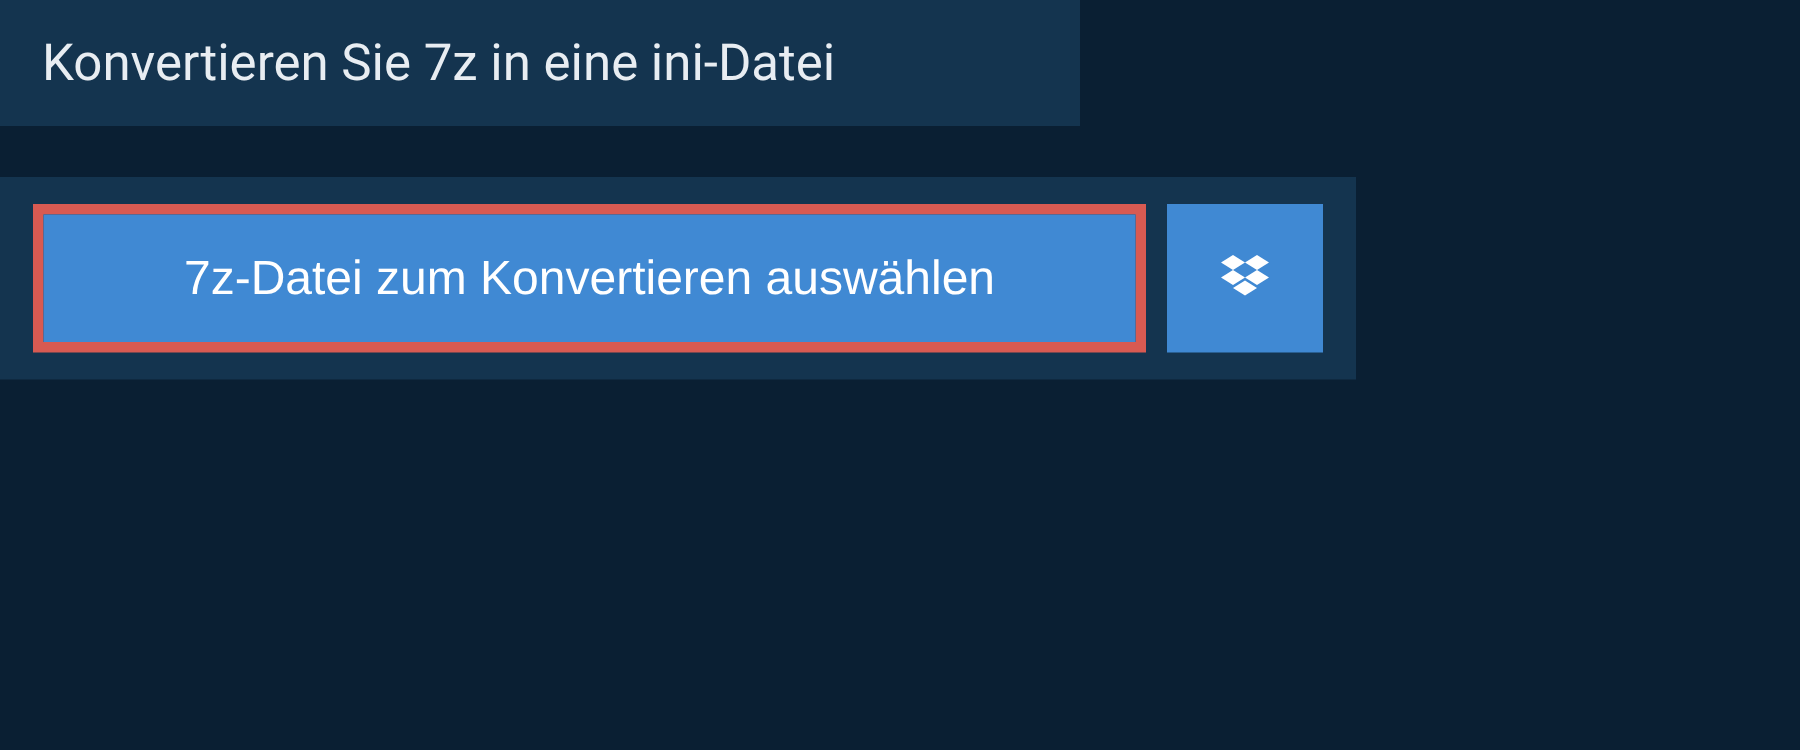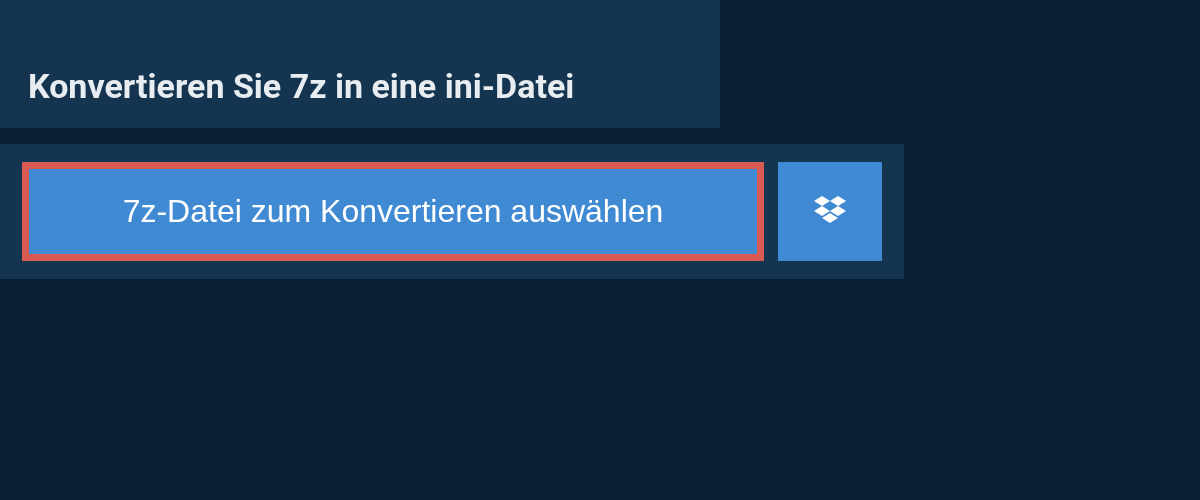--- a/index.html
+++ b/index.html
@@ -15,26 +15,25 @@
       overflow: hidden;
     }
     .title-bar {
       background-color: #14344f;
       padding: 22px 28px;
       width: 720px;
     }
     .title-text {
       color: #e8edf2;
       font-size: 34px;
-      font-weight: 700;
-      margin-top: 44px;
+      font-weight: 400;
     }
     .upload-section {
       background-color: #14344f;
-      margin-top: 16px;
+      margin-top: 34px;
       padding: 18px 22px;
       width: 904px;
       display: flex;
       gap: 14px;
     }
     .select-button-wrapper {
       border: 7px solid #d85a52;
       padding: 0;
       flex: 1;
     }

